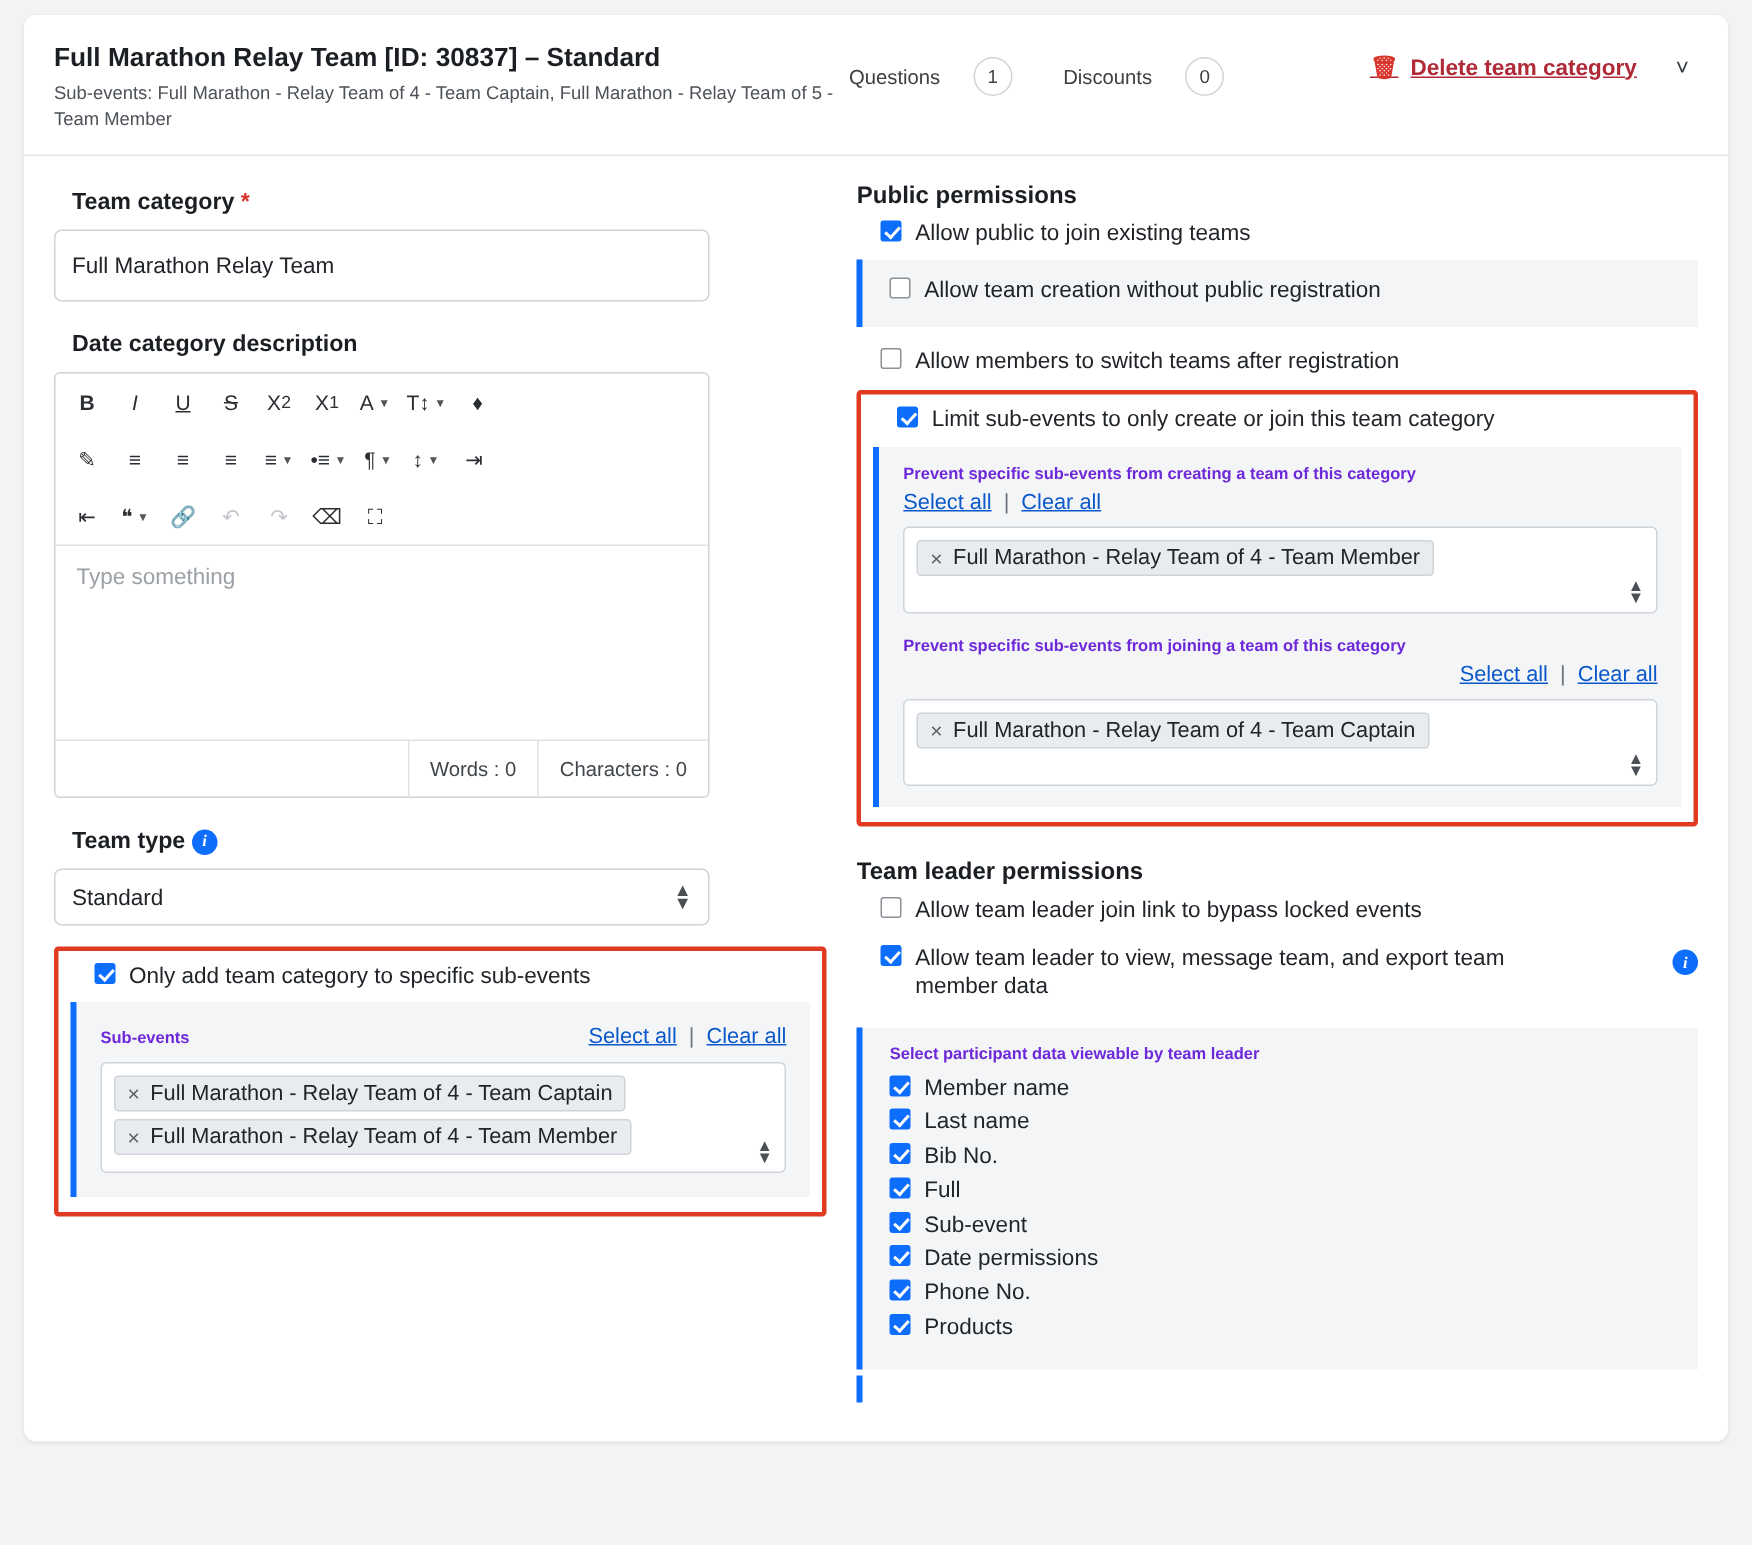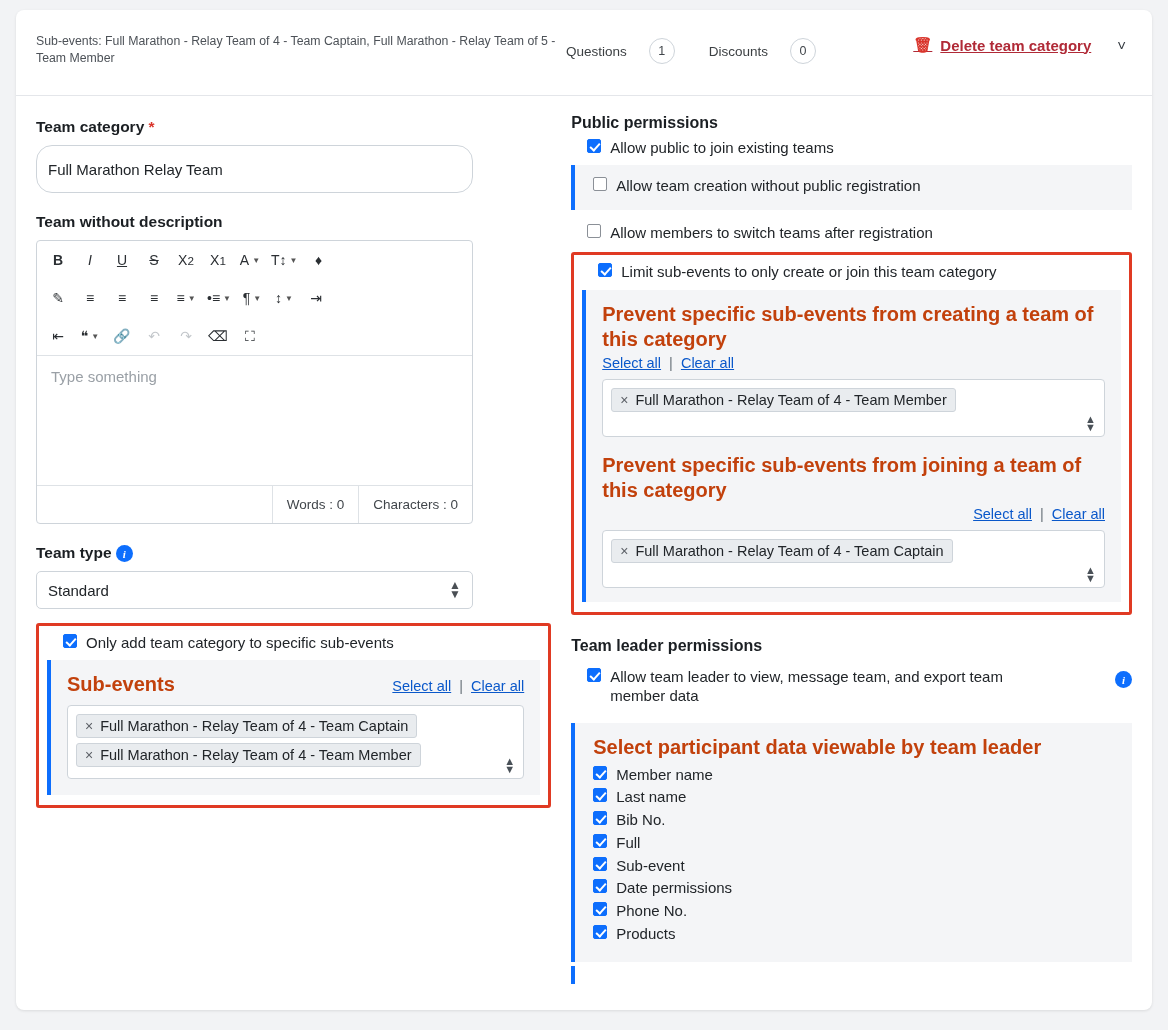--- a/index.html
+++ b/index.html
@@ -95,28 +95,28 @@
     padding: 18px 20px 26px 20px;
     gap: 0;
   }
   .col-left { width: 540px; padding-right: 20px; }
   .col-right { width: 566px; }
 
   .field-label {
     font-size: 15.5px;
     font-weight: bold;
     color: #1b1f23;
-    margin: 4px 0 9px 0;
+    margin: 4px 0 9px 12px;
   }
   .req { color: #d9342b; }
   .text-input {
     width: 437px;
     height: 48px;
     border: 1px solid #ced4da;
-    border-radius: 16px;
+    border-radius: 5px;
     padding: 20px 11px;
     font-size: 15px;
     color: #212529;
     background: #fff;
     outline: none;
   }
 
   
   .editor {
     width: 437px;
@@ -245,23 +245,23 @@
     margin-top: 14px;
   }
 
   .indent-panel {
     border-left: 4px solid #0d6efd;
     background: #f4f5f7;
     padding: 12px 16px 14px 16px;
     margin-top: 8px;
   }
   .panel-title {
-    font-size: 20px;
+    font-size: 11px;
     font-weight: bold;
-    color: #c2410c;
+    color: #6d28d9;
     line-height: 1.25;
   }
   .link-row {
     margin-top: 3px;
     font-size: 14.5px;
   }
   .link-row.right { text-align: right; }
   .lnk {
     color: #0a58ca;
     text-decoration: underline;
@@ -360,20 +360,21 @@
   }
 </style>
 </head>
 <body>
 
 <div class="page">
   <div class="card">
 
     <div class="card-header">
       <div class="hdr-left">
+        <div class="hdr-title">Full Marathon Relay Team [ID: 30837] – Standard</div>
         <div class="hdr-sub">Sub-events: Full Marathon - Relay Team of 4 - Team Captain, Full Marathon - Relay Team of 5 - Team Member</div>
       </div>
       <div class="hdr-mid">
         <div class="pill-group">
           <span class="pill-label">Questions</span>
           <span class="pill-count">1</span>
         </div>
         <div class="pill-group">
           <span class="pill-label">Discounts</span>
           <span class="pill-count">0</span>
@@ -391,21 +392,21 @@
     <div class="card-body">
 
       <div class="col-left">
 
         <div class="field-label">
           <span>Team category</span>
           <span class="req">*</span>
         </div>
         <input class="text-input" value="Full Marathon Relay Team" style="">
 
-        <div class="field-label" style="margin-top:20px">Team without description</div>
+        <div class="field-label" style="margin-top:20px">Date category description</div>
 
         <div class="editor">
           <div class="tb-row">
             <span class="tb-btn">
                 <b>B</b>
               </span>
             <span class="tb-btn">
                 <i>I</i>
               </span>
             <span class="tb-btn">
@@ -540,20 +541,24 @@
                 <span class="x">×</span>
                 <span>Full Marathon - Relay Team of 4 - Team Captain</span>
               </div>
               <span class="ms-spin">▲<br>▼</span>
             </div>
           </div>
         </div>
 
         <div class="section-title" style="margin-top:22px">Team leader permissions</div>
 
+        <div class="cb-row">
+          <input type="checkbox" class="cb" style="">
+          <span class="lbl">Allow team leader join link to bypass locked events</span>
+        </div>
 
         <div class="leader-row">
           <div class="cb-row" style="max-width:470px">
             <input type="checkbox" class="cb" checked="" style="">
             <span class="lbl">Allow team leader to view, message team, and export team member data</span>
           </div>
           <span class="info-icon">i</span>
         </div>
 
         <div class="blue-panel data-list">

